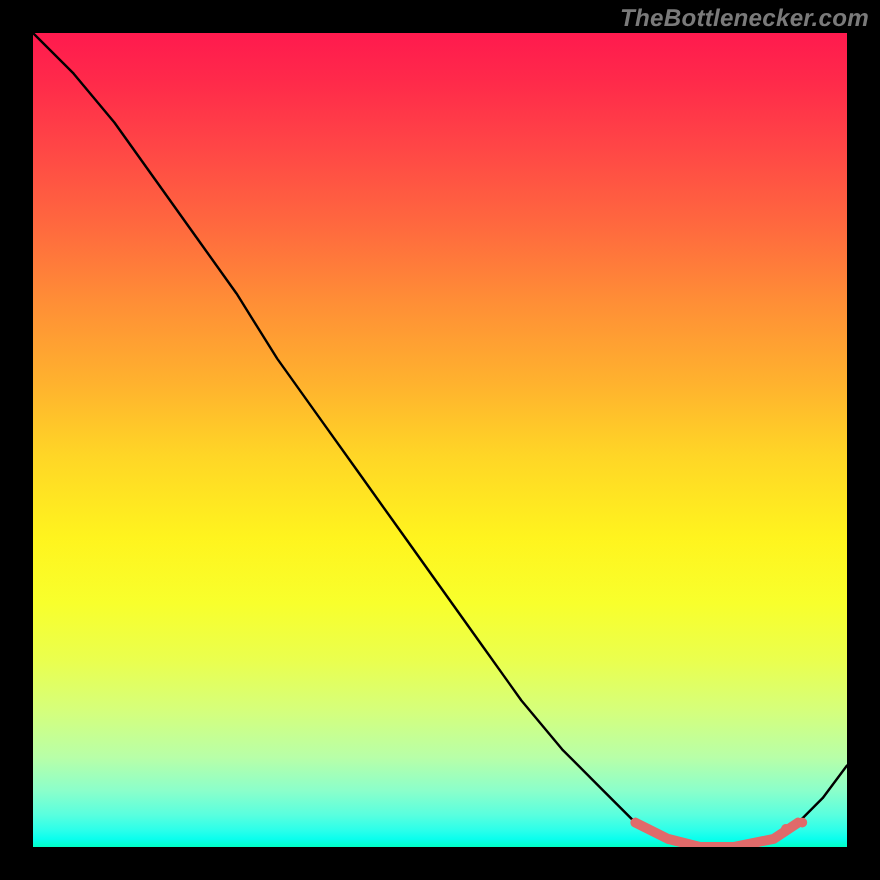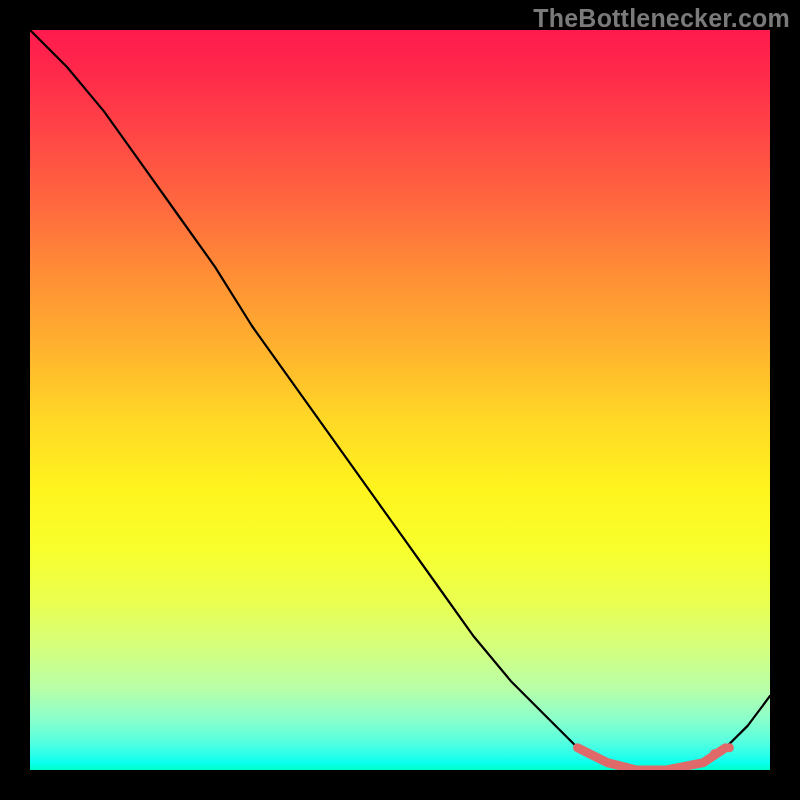--- a/index.html
+++ b/index.html
@@ -58,25 +58,26 @@
     stroke-linejoin: round;
   }
   .marker-dot {
     fill: #e06a6a;
   }
   .watermark {
     position: absolute;
     top: 4px;
     right: 10px;
     font-family: Arial, Helvetica, sans-serif;
-    font-size: 25px;
+    font-size: 22px;
     font-weight: 600;
     color: #7a7a7a;
     letter-spacing: 0.2px;
     user-select: none;
+    font-style: italic;
   }
 </style>
 </head>
 <body>
 
 <div class="stage">
 
   <div class="plot-area">
     <svg id="plot-svg" class="plot-svg" viewBox="0 0 740 740" preserveAspectRatio="none">
       <path id="curve-path" class="curve" d="M0.0 0.0 L37.0 37.0 L74.0 81.4 L111.0 133.2 L148.0 185.0 L185.0 236.8 L222.0 296.0 L259.0 347.8 L296.0 399.6 L333.0 451.4 L370.0 503.2 L407.0 555.0 L444.0 606.8 L481.0 651.2 L518.0 688.2 L547.6 717.8 L577.2 732.6 L606.8 740.0 L636.4 740.0 L673.4 732.6 L695.6 717.8 L717.8 695.6 L740.0 666.0"></path>

